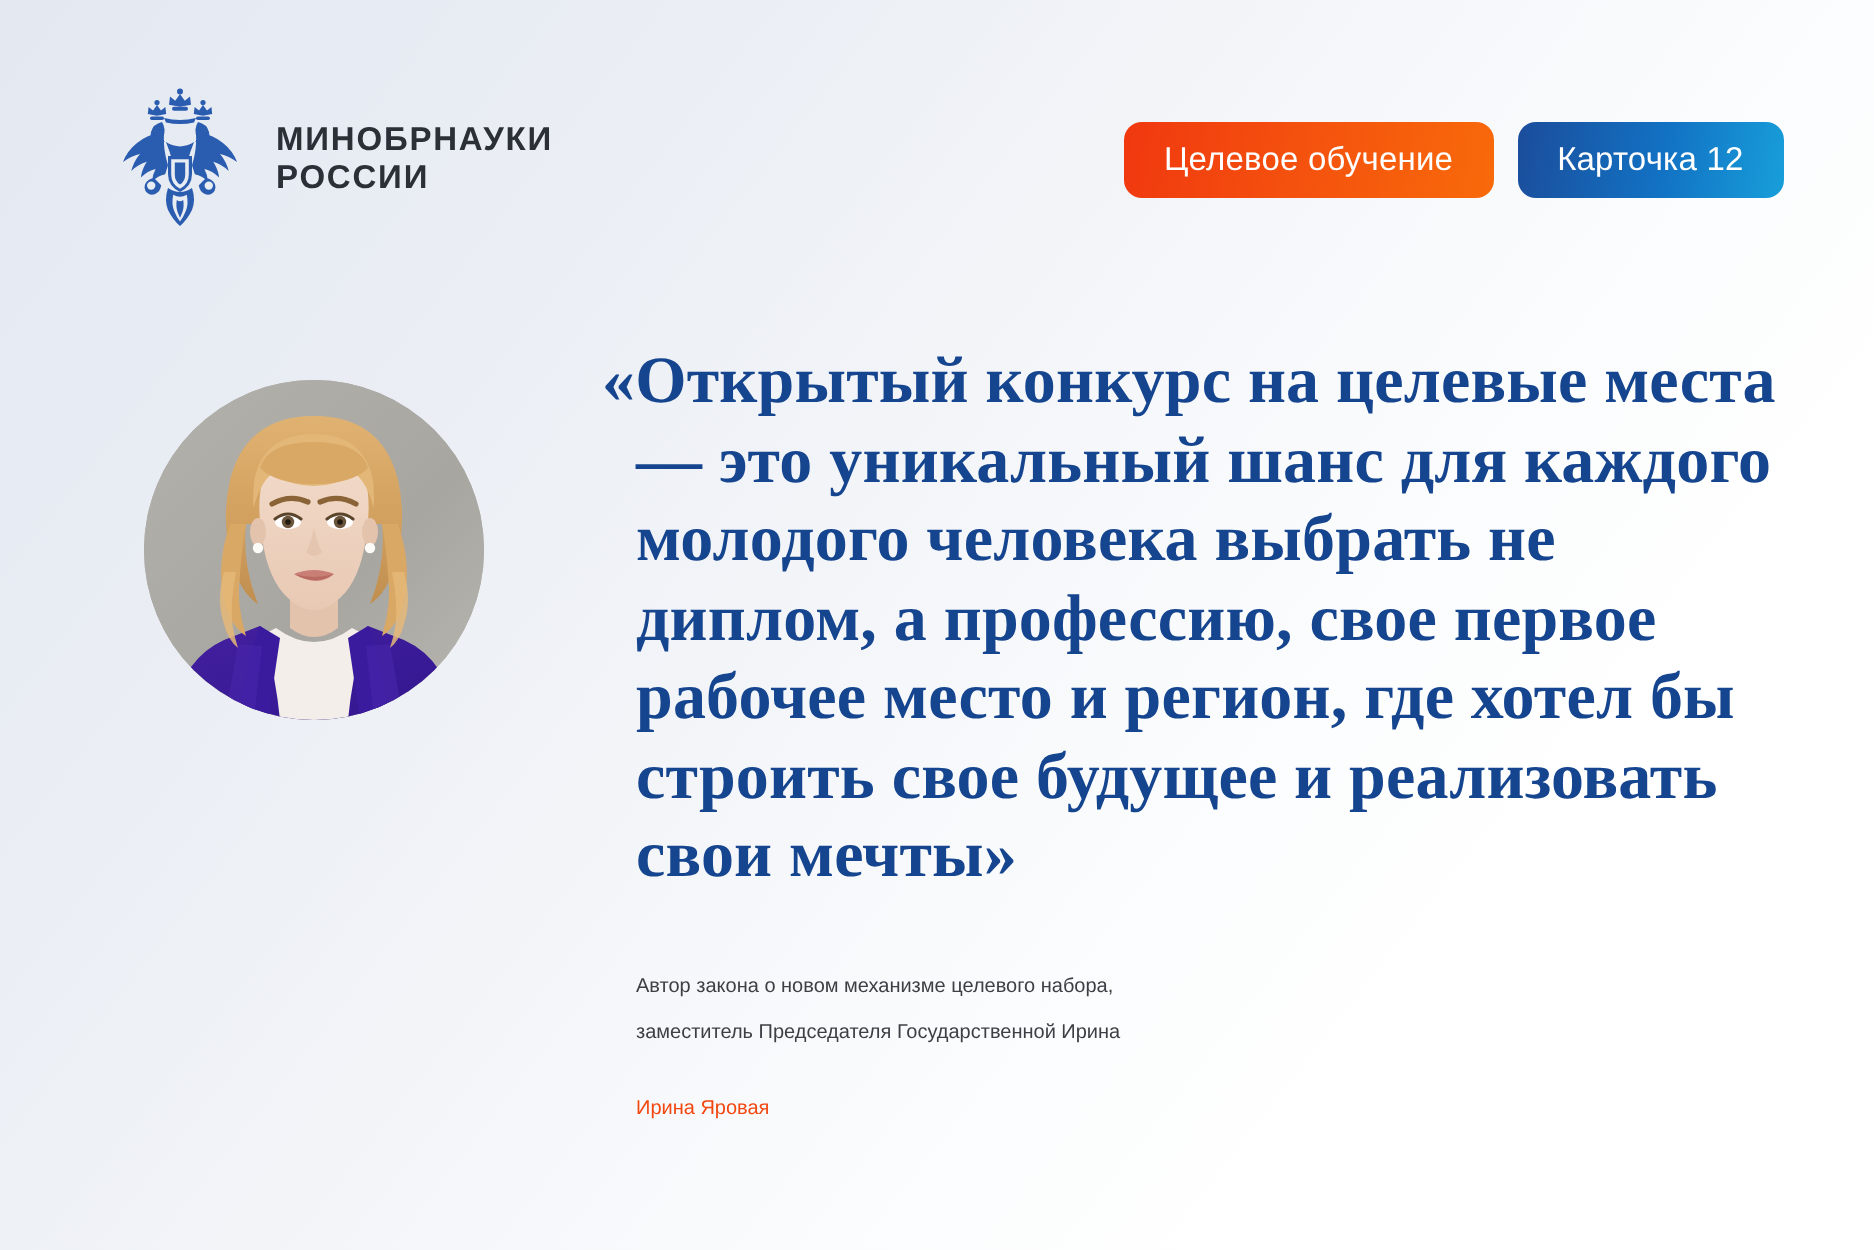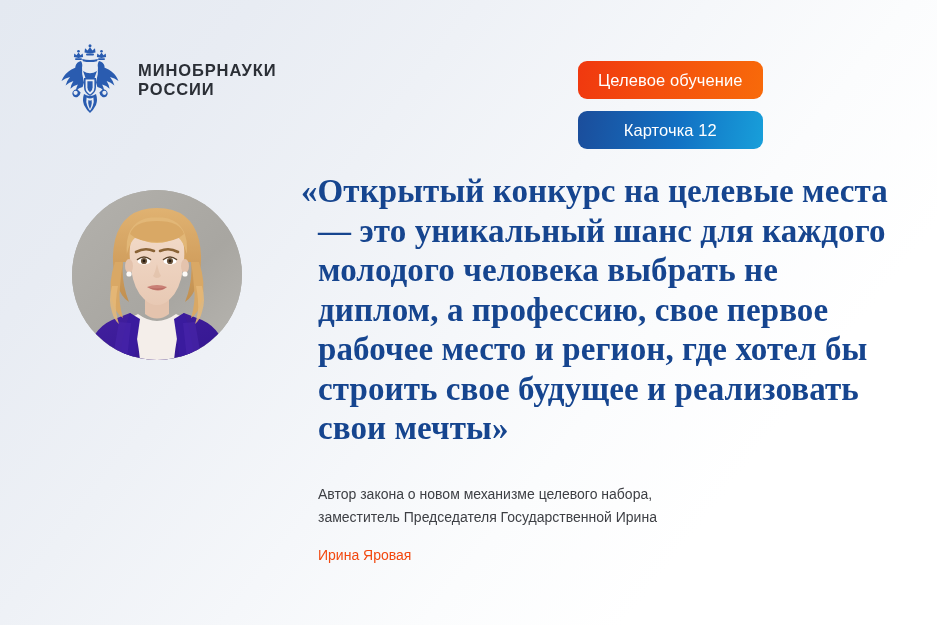--- a/index.html
+++ b/index.html
@@ -52,24 +52,23 @@
   .brand-words span {
     font-size: 16.5px;
     font-weight: bold;
     letter-spacing: 0.9px;
     color: #2b2f36;
   }
 
   .badges {
     position: absolute;
     top: 61px;
-    left: 578px;
+    left: 562px;
     display: flex;
     gap: 12px;
-    flex-direction: column;
   }
   .badge {
     height: 38px;
     border-radius: 9px;
     display: flex;
     align-items: center;
     justify-content: center;
     color: #ffffff;
     font-size: 16.5px;
     letter-spacing: 0.1px;
@@ -111,21 +110,21 @@
     text-indent: -17px;
     letter-spacing: 0.1px;
   }
 
   
   .attribution {
     position: absolute;
     left: 318px;
     top: 483px;
     width: 470px;
-    font-size: 14px;
+    font-size: 10px;
     line-height: 22.5px;
     color: #3d3f44;
   }
   .attribution .name {
     display: block;
     margin-top: 16px;
     font-weight: normal;
     color: #f2480f;
   }
 </style>

